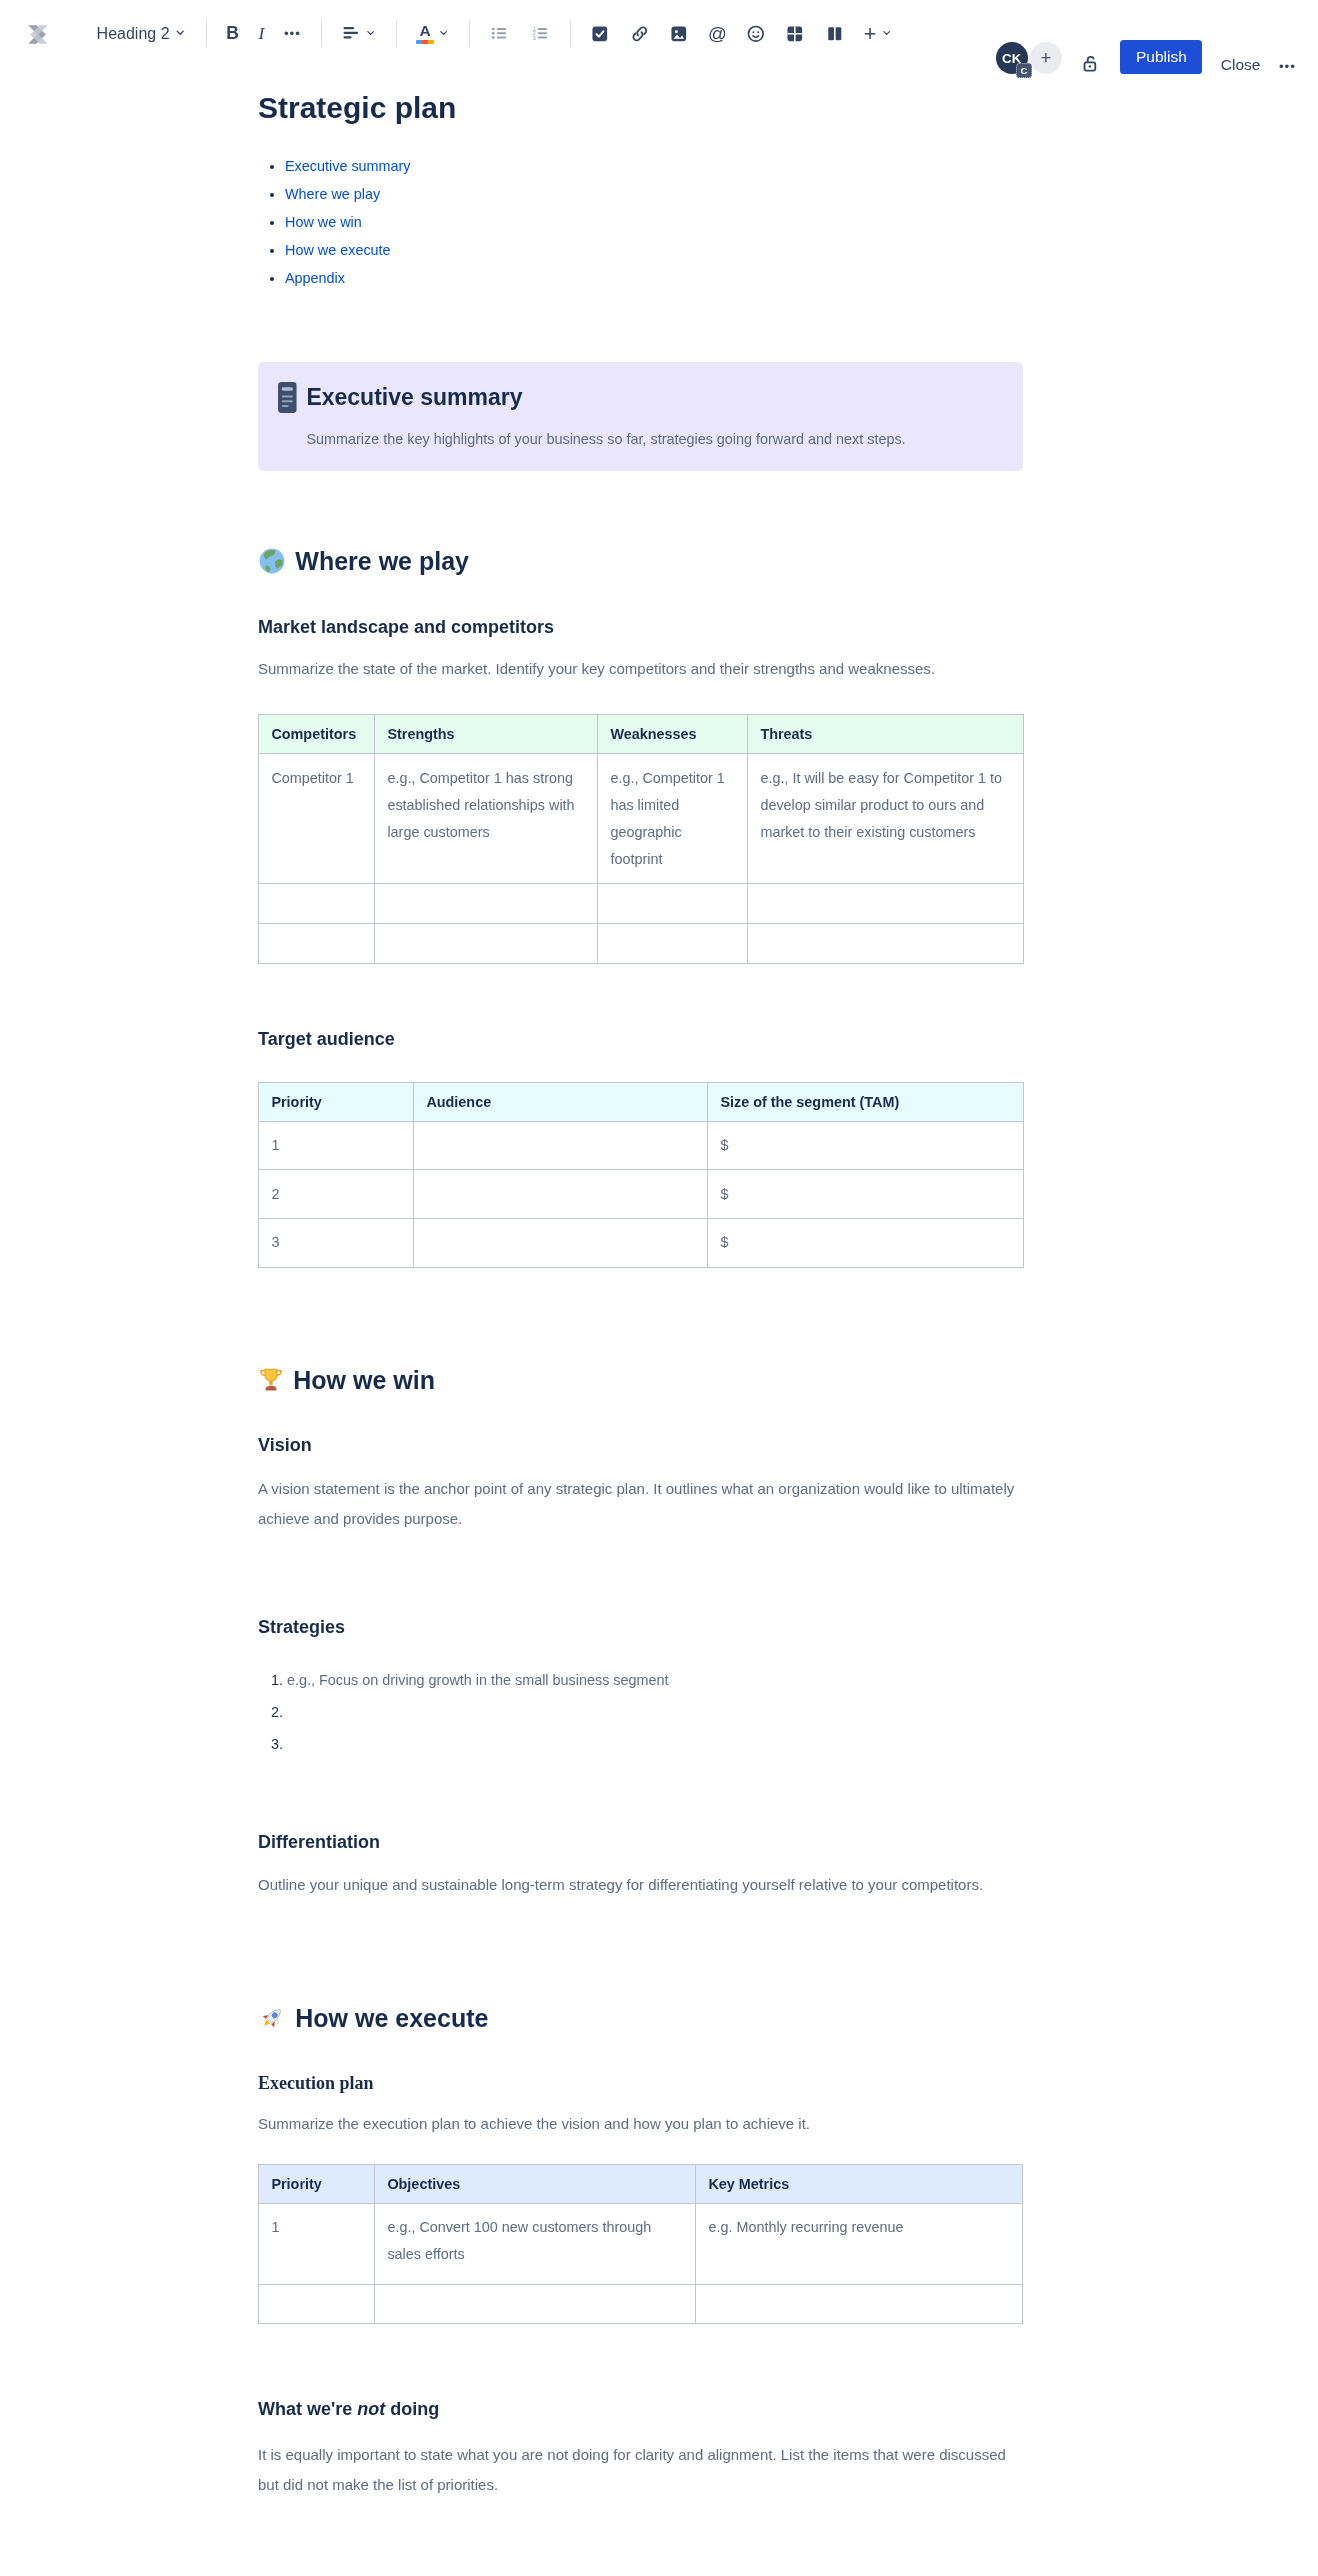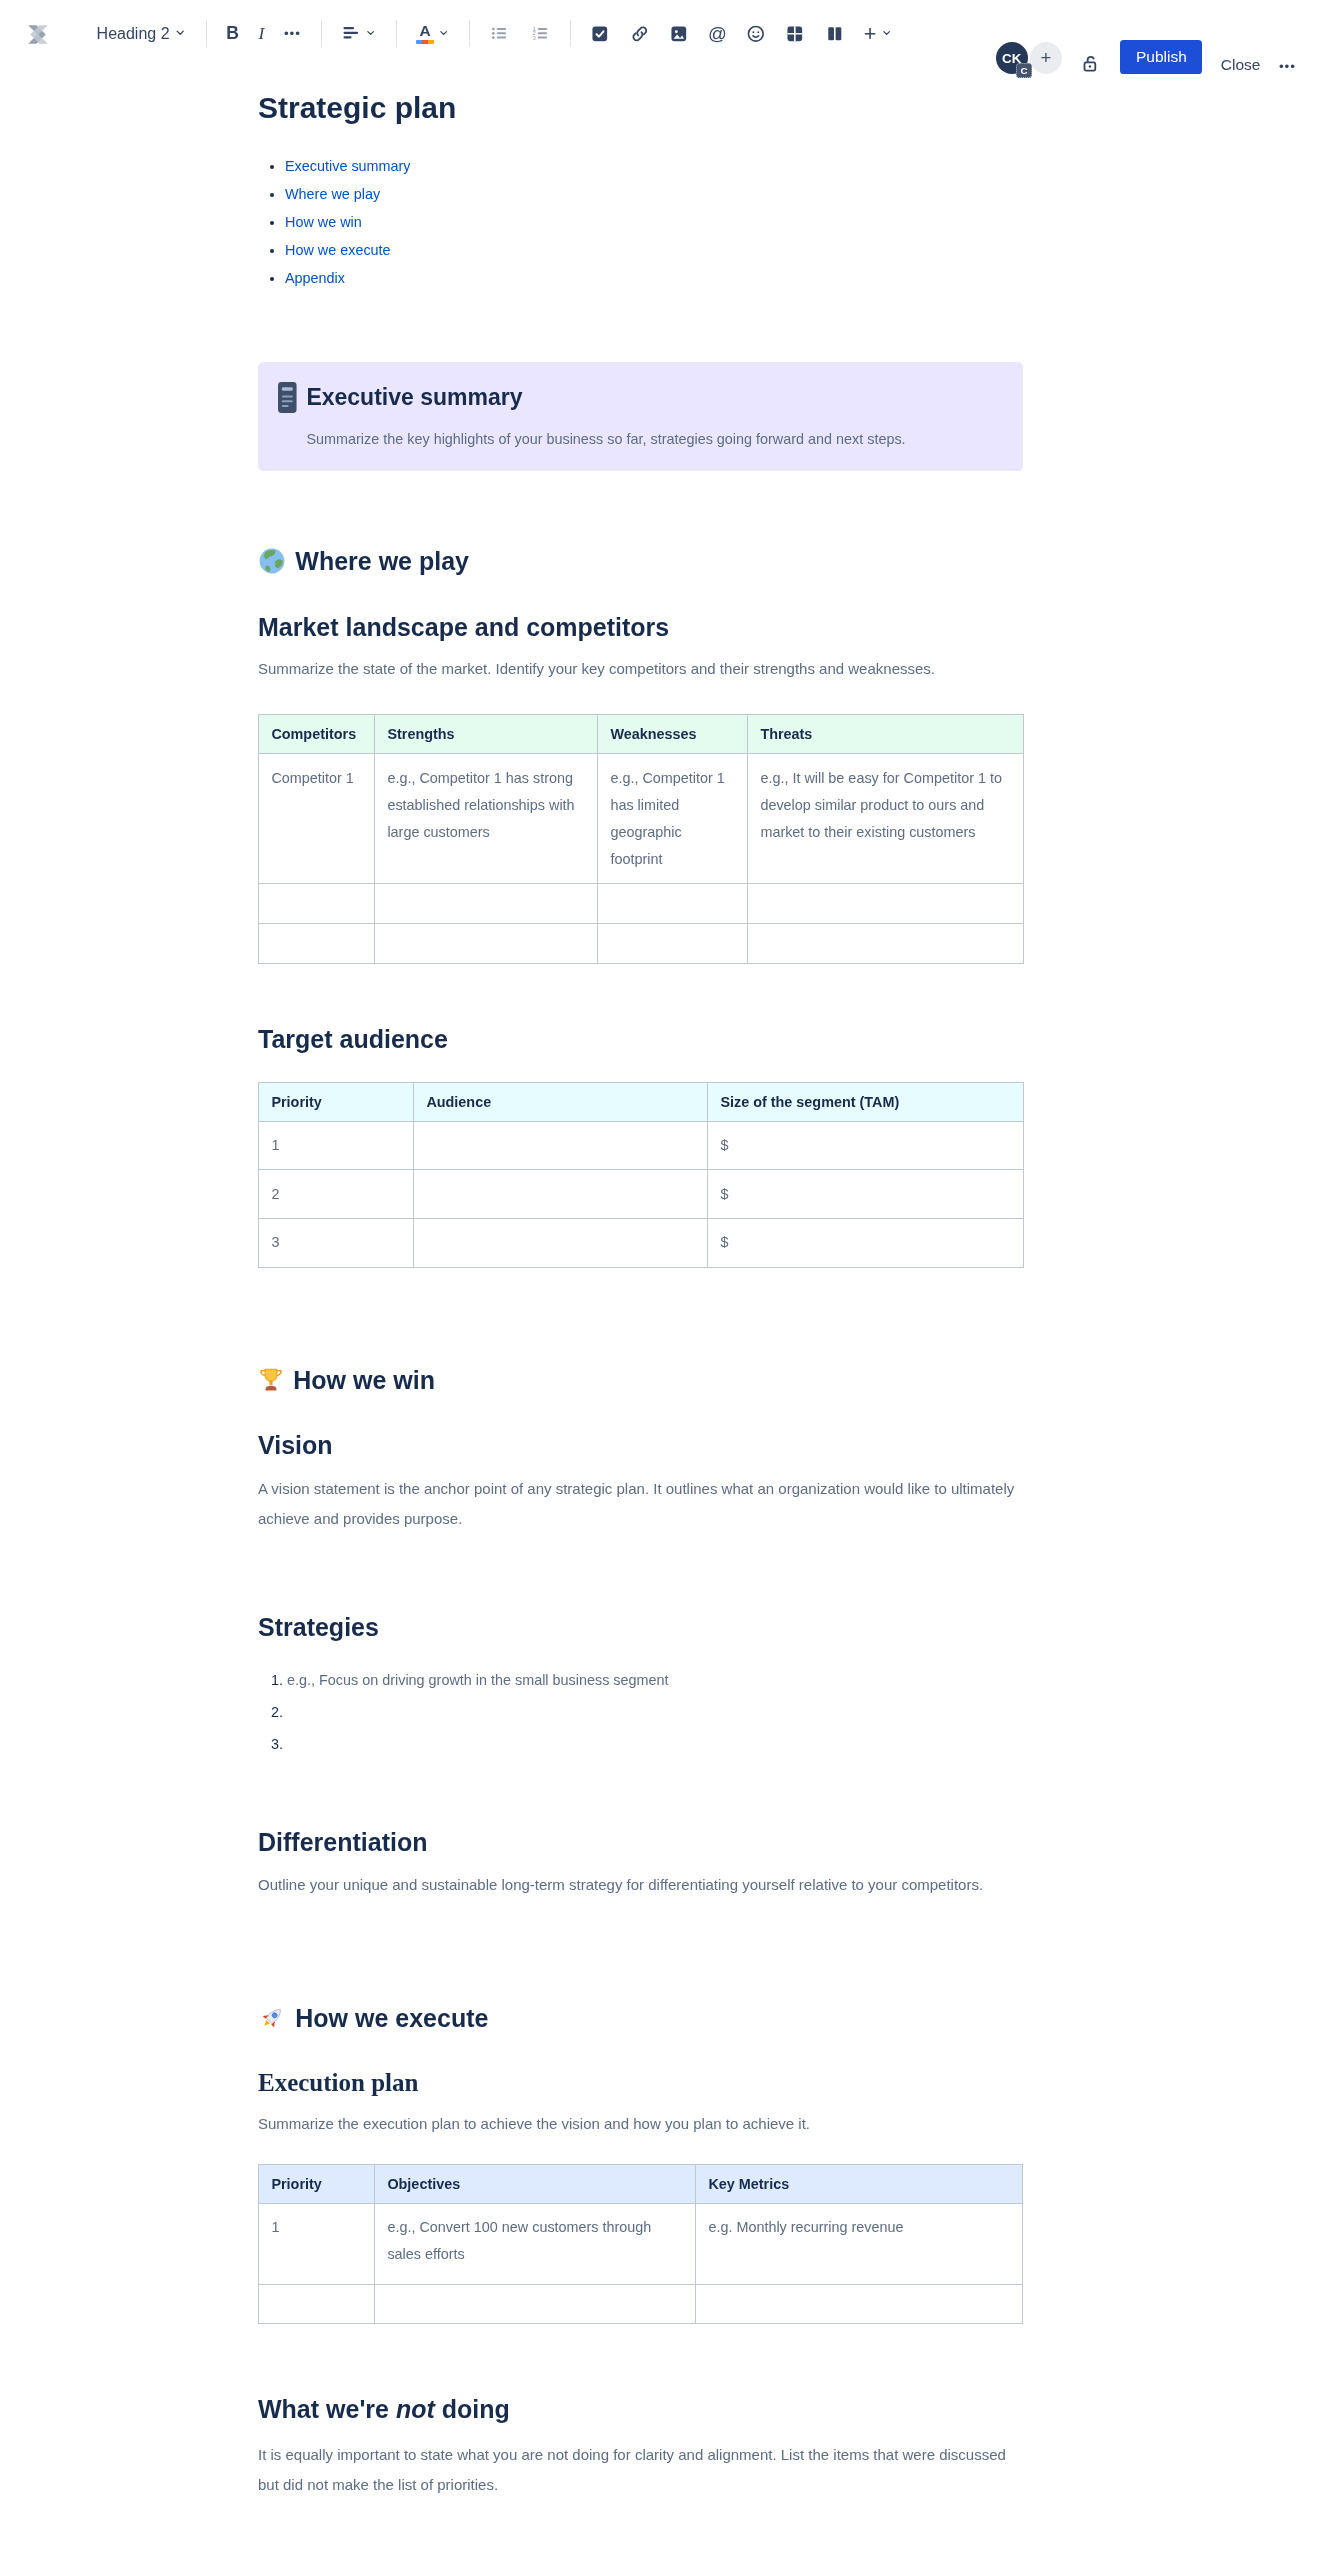--- a/index.html
+++ b/index.html
@@ -39,21 +39,21 @@
   ul.toc li { font-size:14.4px; line-height:28px; color:#172B4D; }
   ul.toc a { color:#0052CC; text-decoration:none; }
 
   .panel { margin-top:70px; background:#EAE6FF; border-radius:5.2px; padding:19.6px 20.6px 21.6px 18.5px; }
   .panel-head { display:flex; align-items:center; gap:9.3px; }
   .panel-head h2 { font-size:23px; font-weight:700; color:#172B4D; }
   .panel p { margin-top:14.4px; margin-left:30px; font-size:14.4px; line-height:20.6px; color:#5E6C84; }
 
   h2.section { display:flex; align-items:center; gap:9.3px; font-size:25px; line-height:32px;
     font-weight:700; color:#172B4D; }
-  h3.sub { font-size:25px; line-height:24px; font-weight:700; color:#172B4D; }
+  h3.sub { font-size:18px; line-height:24px; font-weight:700; color:#172B4D; }
   p.body { font-size:15px; line-height:30px; color:#5E6C84; }
   p.tight { line-height:23px; }
   .em-not { font-style:italic; }
 
   table { border-collapse:collapse; table-layout:fixed; width:765px; }
   th, td { border:1px solid #C1C7D0; padding:10.3px 12.4px; vertical-align:middle; text-align:left;
     font-size:14.4px; word-wrap:break-word; }
   th { font-weight:700; color:#172B4D; }
   td { color:#5E6C84; line-height:27px; vertical-align:middle; }
   td.top { vertical-align:top; }

